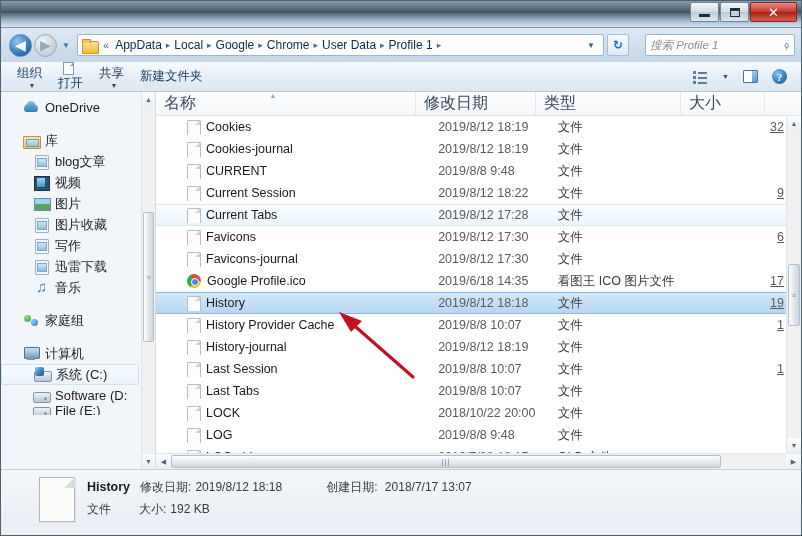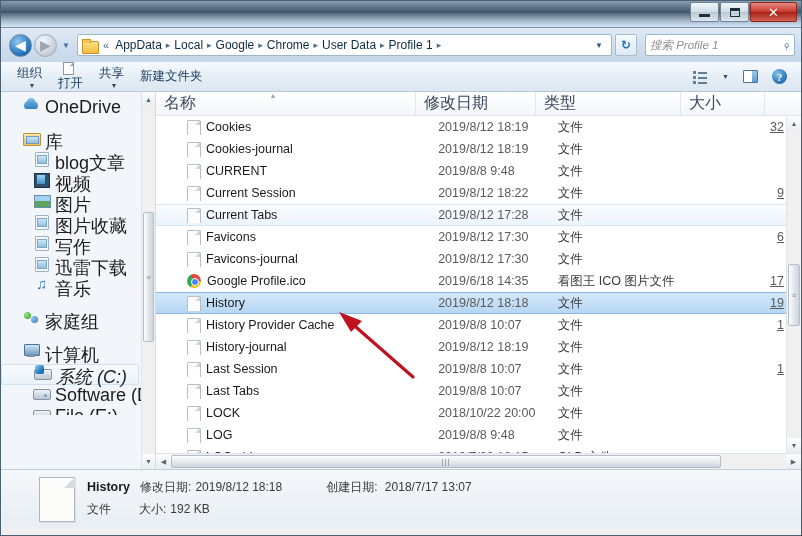--- a/index.html
+++ b/index.html
@@ -91,21 +91,21 @@
   .crumb-arrow { color: #4a6a86; font-size: 9px; padding: 0 1px; }
   .addr-dropdown { color: #2c5a86; font-size: 8px; padding: 0 6px 0 4px; margin-left: auto; }
   .refreshbtn {
     width: 22px; height: 22px; margin-left: 3px;
     border: 1px solid #a8bccd; border-radius: 2px;
     background: linear-gradient(to bottom, #f6fafd, #dfe9f2);
     display: flex; align-items: center; justify-content: center;
     color: #1f6fb5; font-size: 12px; font-weight: bold;
   }
   .searchbox {
-    width: 150px; height: 22px; margin-left: 8px;
+    width: 150px; height: 22px; margin-left: 16px;
     background: #fff; border: 1px solid #9bb5ca; border-radius: 2px;
     display: flex; align-items: center; padding: 0 4px;
   }
   .searchbox .ph { flex: 1; color: #8f8f8f; font-style: italic; font-size: 11.5px; }
   .searchbox .mag { color: #2c5a86; font-size: 12px; transform: rotate(-45deg); }
 
   
   .toolbar {
     position: relative; height: 30px; width: 100%;
     background: linear-gradient(to bottom, #f6fafd, #e6eef6 50%, #dce7f1);
@@ -156,28 +156,28 @@
   }
   
   .sidebar {
     width: 155px; flex: none; position: relative;
     background: #f2f6fa;
     border-right: 1px solid #d4dce4;
     overflow: hidden;
   }
   .sb-scroll { position: absolute; left: 0; top: 0; right: 14px; bottom: 0; padding-top: 5px; }
   .sb-item {
-    display: flex; height: 21px; padding-left: 22px;
-    font-size: 18px; color: #1c1c1c; white-space: nowrap;
+    display: flex; align-items: center; height: 21px; padding-left: 22px;
+    font-size: 13px; color: #1c1c1c; white-space: nowrap;
   }
   .sb-item.child { padding-left: 32px; }
   .sb-item.selected {
     background: linear-gradient(to bottom, #f7fbfe, #eaf3fb);
     border: 1px solid #cfe2f2; border-radius: 2px;
-    margin-right: 2px; height: 21px; font-style: italic;
+    margin-right: 2px; height: 21px;
   }
   .sb-gap { height: 12px; }
   .sb-ico { width: 17px; height: 15px; margin-right: 5px; flex: none; position: relative; }
   
   .ico-cloud::before {
     content: ''; position: absolute; left: 1px; top: 4px; width: 14px; height: 8px;
     background: linear-gradient(to bottom, #6fb3e0, #2e7fc0); border-radius: 7px 7px 5px 5px;
   }
   .ico-cloud::after {
     content: ''; position: absolute; left: 4px; top: 1px; width: 8px; height: 7px;

